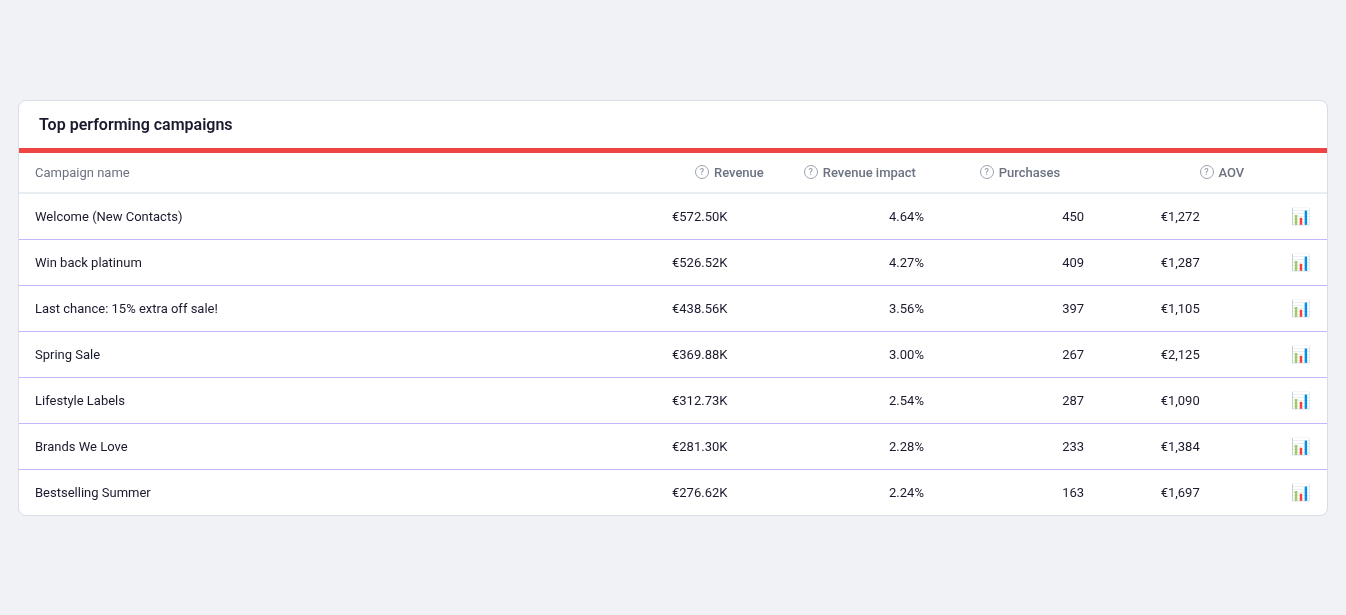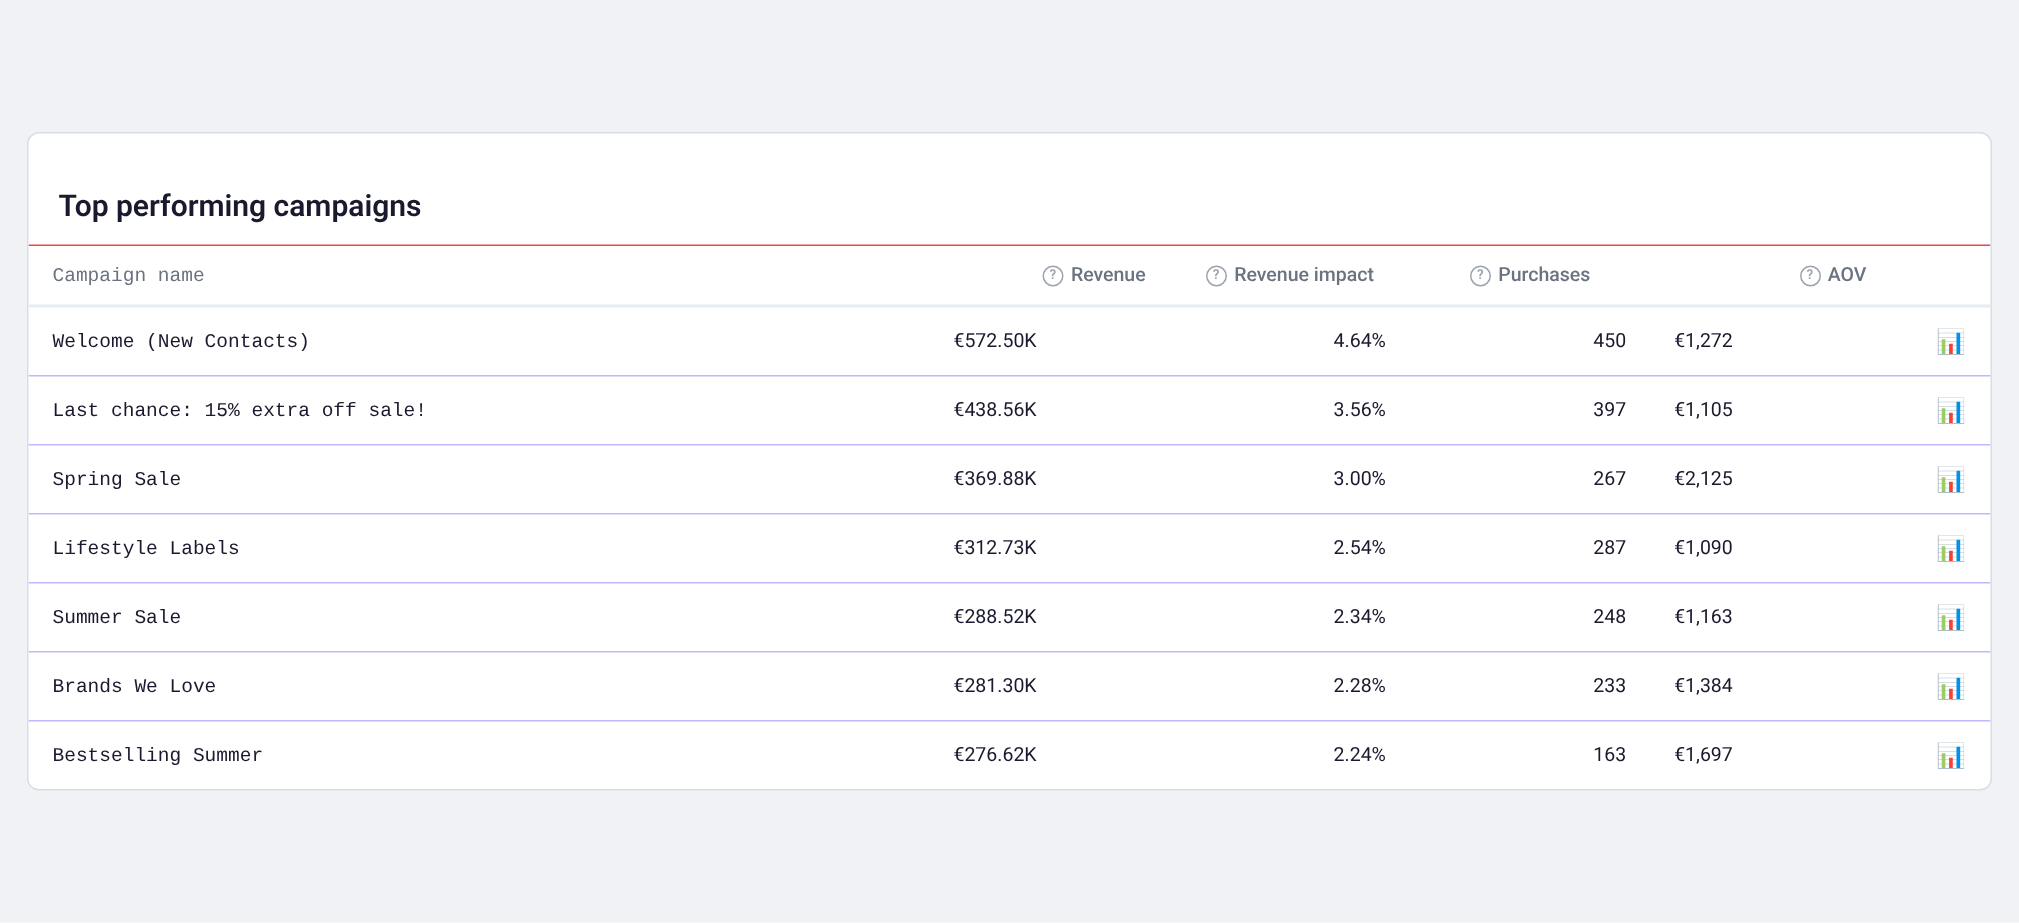--- a/index.html
+++ b/index.html
@@ -20,25 +20,25 @@
 
     .card {
       background: #ffffff;
       border: 1px solid #d8dde6;
       border-radius: 8px;
       width: 1310px;
       overflow: hidden;
     }
 
     .card-title {
-      font-size: 20px;
+      font-size: 16px;
       font-weight: 600;
       color: #1a1a2e;
-      padding: 36px 20px 14px 20px;
-      border-bottom: 1px solid #ef4444;
+      padding: 14px 20px 14px 20px;
+      border-bottom: 5px solid #ef4444;
     }
 
     table {
       width: 100%;
       border-collapse: collapse;
     }
 
     thead tr {
       border-bottom: 2px solid #e8edf2;
     }
@@ -46,21 +46,21 @@
     th {
       padding: 12px 16px;
       font-size: 13px;
       font-weight: 500;
       color: #6b7280;
       text-align: left;
       white-space: nowrap;
     }
 
     th.right, td.right {
-      text-align: left;
+      text-align: center;
       margin-top: 16px;
     }
 
     th.center, td.center {
       text-align: right;
     }
 
     td {
       padding: 13px 16px;
       font-size: 13px;
@@ -68,21 +68,20 @@
       border-bottom: 1px solid #c4b5fd;
     }
 
     tbody tr:last-child td {
       border-bottom: none;
     }
 
     .col-name {
       width: 45%;
       font-weight: 400;
-      font-family: Liberation Mono, monospace;
     }
 
     .col-revenue {
       width: 12%;
       text-align: right;
     }
 
     .col-impact {
       width: 12%;
       text-align: center;
@@ -180,20 +179,30 @@
       <td class="col-name">Welcome (New Contacts)</td>
       <td class="col-revenue right">€572.50K</td>
       <td class="col-impact center">4.64%</td>
       <td class="col-purchases center">450</td>
       <td class="col-aov right">€1,272</td>
       <td class="col-action center">
         <span class="bar-chart-icon">📊</span>
       </td>
     </tr>
         <tr>
+      <td class="col-name">Win back platinum</td>
+      <td class="col-revenue right">€526.52K</td>
+      <td class="col-impact center">4.27%</td>
+      <td class="col-purchases center">409</td>
+      <td class="col-aov right">€1,287</td>
+      <td class="col-action center">
+        <span class="bar-chart-icon">📊</span>
+      </td>
+    </tr>
+        <tr>
       <td class="col-name">Last chance: 15% extra off sale!</td>
       <td class="col-revenue right">€438.56K</td>
       <td class="col-impact center">3.56%</td>
       <td class="col-purchases center">397</td>
       <td class="col-aov right">€1,105</td>
       <td class="col-action center">
         <span class="bar-chart-icon">📊</span>
       </td>
     </tr>
         <tr>
@@ -210,30 +219,20 @@
       <td class="col-name">Lifestyle Labels</td>
       <td class="col-revenue right">€312.73K</td>
       <td class="col-impact center">2.54%</td>
       <td class="col-purchases center">287</td>
       <td class="col-aov right">€1,090</td>
       <td class="col-action center">
         <span class="bar-chart-icon">📊</span>
       </td>
     </tr>
         <tr>
-      <td class="col-name">Summer Sale</td>
-      <td class="col-revenue right">€288.52K</td>
-      <td class="col-impact center">2.34%</td>
-      <td class="col-purchases center">248</td>
-      <td class="col-aov right">€1,163</td>
-      <td class="col-action center">
-        <span class="bar-chart-icon">📊</span>
-      </td>
-    </tr>
-        <tr>
       <td class="col-name">Brands We Love</td>
       <td class="col-revenue right">€281.30K</td>
       <td class="col-impact center">2.28%</td>
       <td class="col-purchases center">233</td>
       <td class="col-aov right">€1,384</td>
       <td class="col-action center">
         <span class="bar-chart-icon">📊</span>
       </td>
     </tr>
         <tr>

